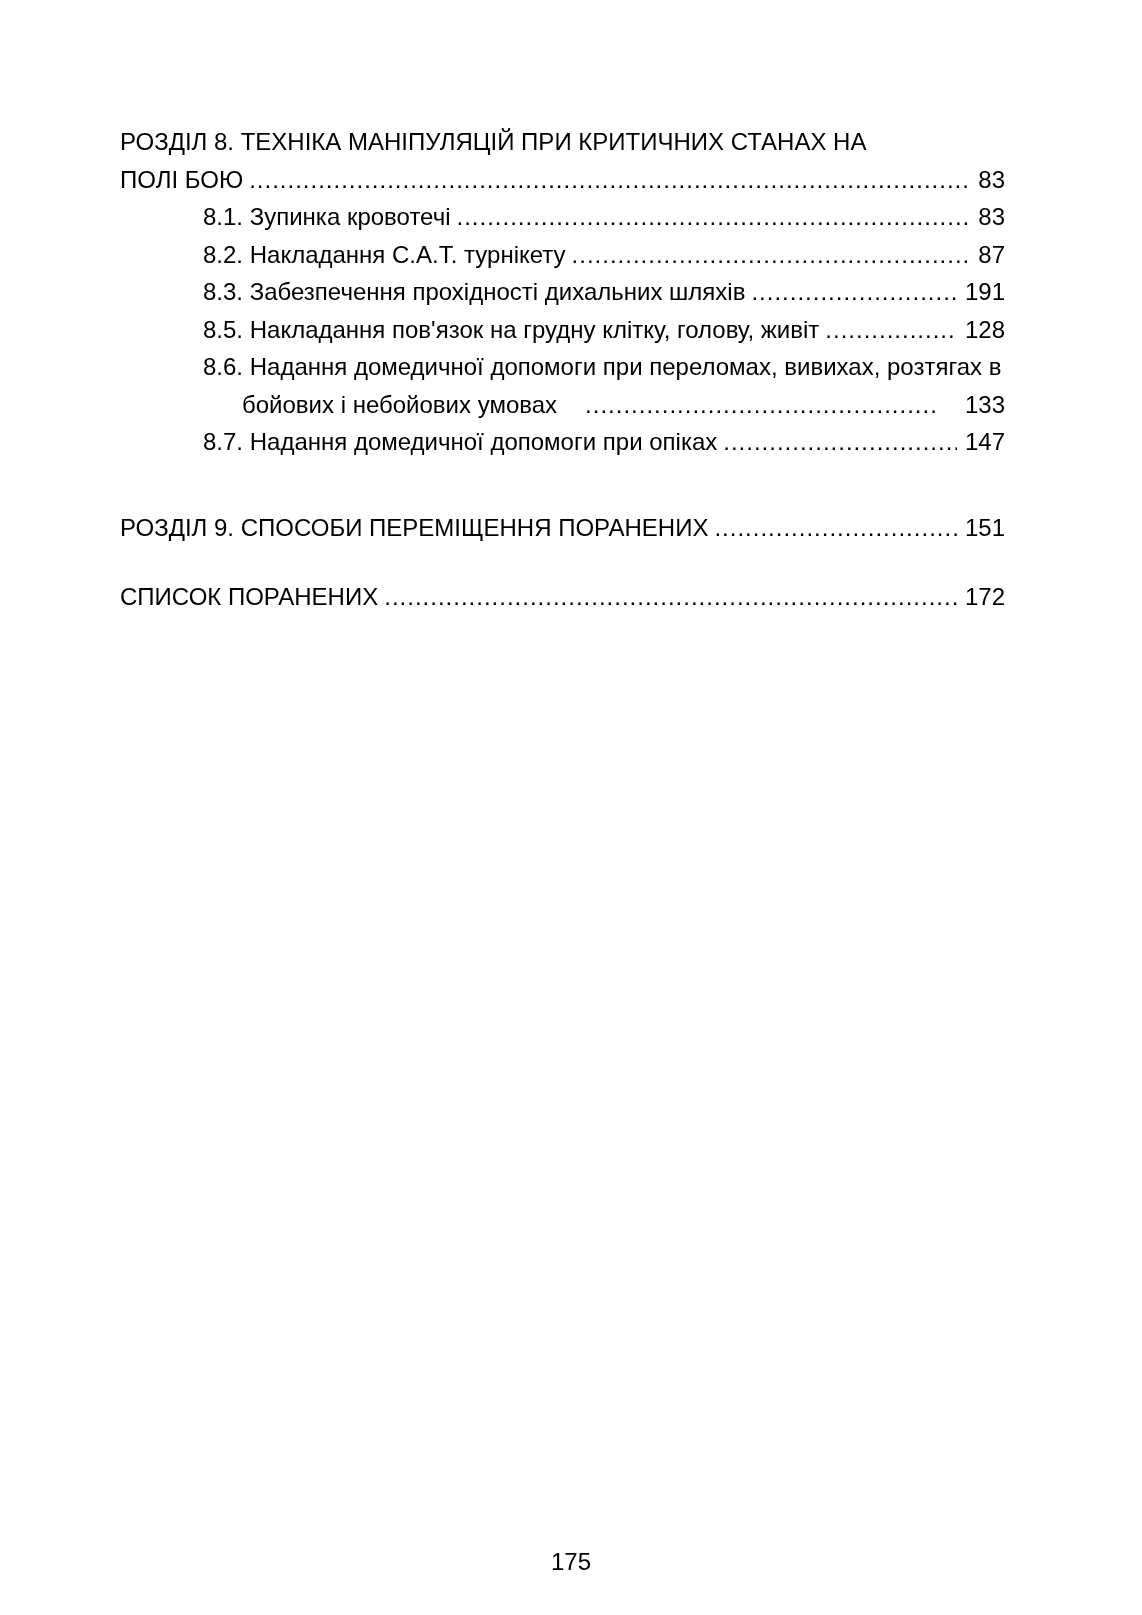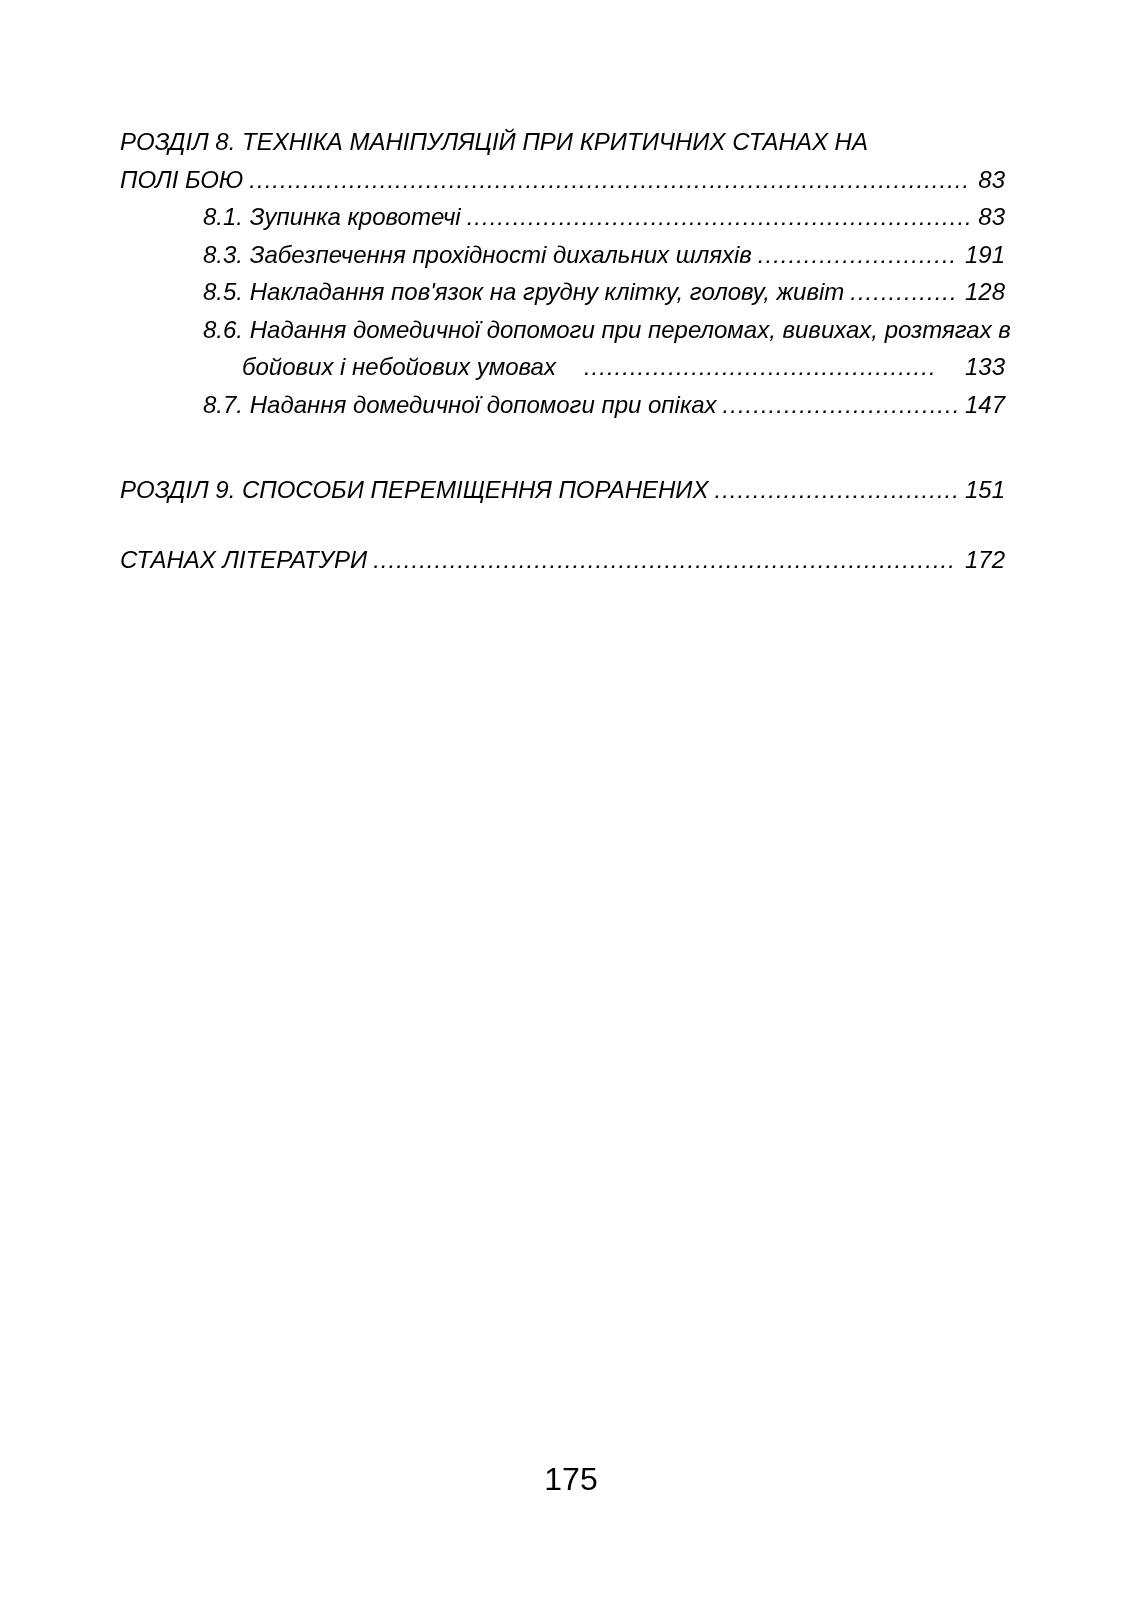--- a/index.html
+++ b/index.html
@@ -27,21 +27,20 @@
     top: 123px;
     left: 120px;
     right: 137px; 
   }
   .toc-row {
     display: flex;
     align-items: flex-end;
     font-size: 24px;
     line-height: 37.5px;
     white-space: pre;
-    font-style: italic;
   }
   .toc-row .label {
     flex: 0 0 auto;
   }
   .toc-row.section { padding-left: 83px; }
   .toc-row.continuation { padding-left: 122px; gap: 22px; }
   .toc-row.gap-before { margin-top: 48px; }
   .toc-row.gap-before-2 { margin-top: 32px; }
   .leader {
     flex: 1 1 auto;
@@ -53,25 +52,25 @@
   .leader::after {
     content: "..................................................................................................................................................................................................................";
   }
   .pagenum {
     flex: 0 0 auto;
     padding-left: 8px;
     text-align: right;
   }
   .footer-pagenum {
     position: absolute;
-    top: 1464px;
+    top: 1547px;
     left: 0;
     width: 1142px;
     text-align: center;
-    font-size: 32px;
+    font-size: 24px;
     line-height: 30px;
   }
 </style>
 </head>
 <body>
 
 <div class="page">
   <div class="toc">
 
     <div class="toc-row chapter">
@@ -83,20 +82,25 @@
       <span class="leader"></span>
       <span class="pagenum">83</span>
     </div>
 
     <div class="toc-row section">
       <span class="label">8.1. Зупинка кровотечі</span>
       <span class="leader"></span>
       <span class="pagenum">83</span>
     </div>
 
+    <div class="toc-row section">
+      <span class="label">8.2. Накладання С.А.Т. турнікету</span>
+      <span class="leader"></span>
+      <span class="pagenum">87</span>
+    </div>
 
     <div class="toc-row section">
       <span class="label">8.3. Забезпечення прохідності дихальних шляхів</span>
       <span class="leader"></span>
       <span class="pagenum">191</span>
     </div>
 
 
     <div class="toc-row section">
       <span class="label">8.5. Накладання пов'язок на грудну клітку, голову, живіт</span>
@@ -120,21 +124,21 @@
       <span class="pagenum">147</span>
     </div>
 
     <div class="toc-row chapter gap-before">
       <span class="label">РОЗДІЛ 9. СПОСОБИ ПЕРЕМІЩЕННЯ ПОРАНЕНИХ</span>
       <span class="leader"></span>
       <span class="pagenum">151</span>
     </div>
 
     <div class="toc-row chapter gap-before-2">
-      <span class="label">СТАНАХ ЛІТЕРАТУРИ</span>
+      <span class="label">СПИСОК ПОРАНЕНИХ</span>
       <span class="leader"></span>
       <span class="pagenum">172</span>
     </div>
 
   </div>
 
   <div class="footer-pagenum">175</div>
 </div>
 
 </body></html>

